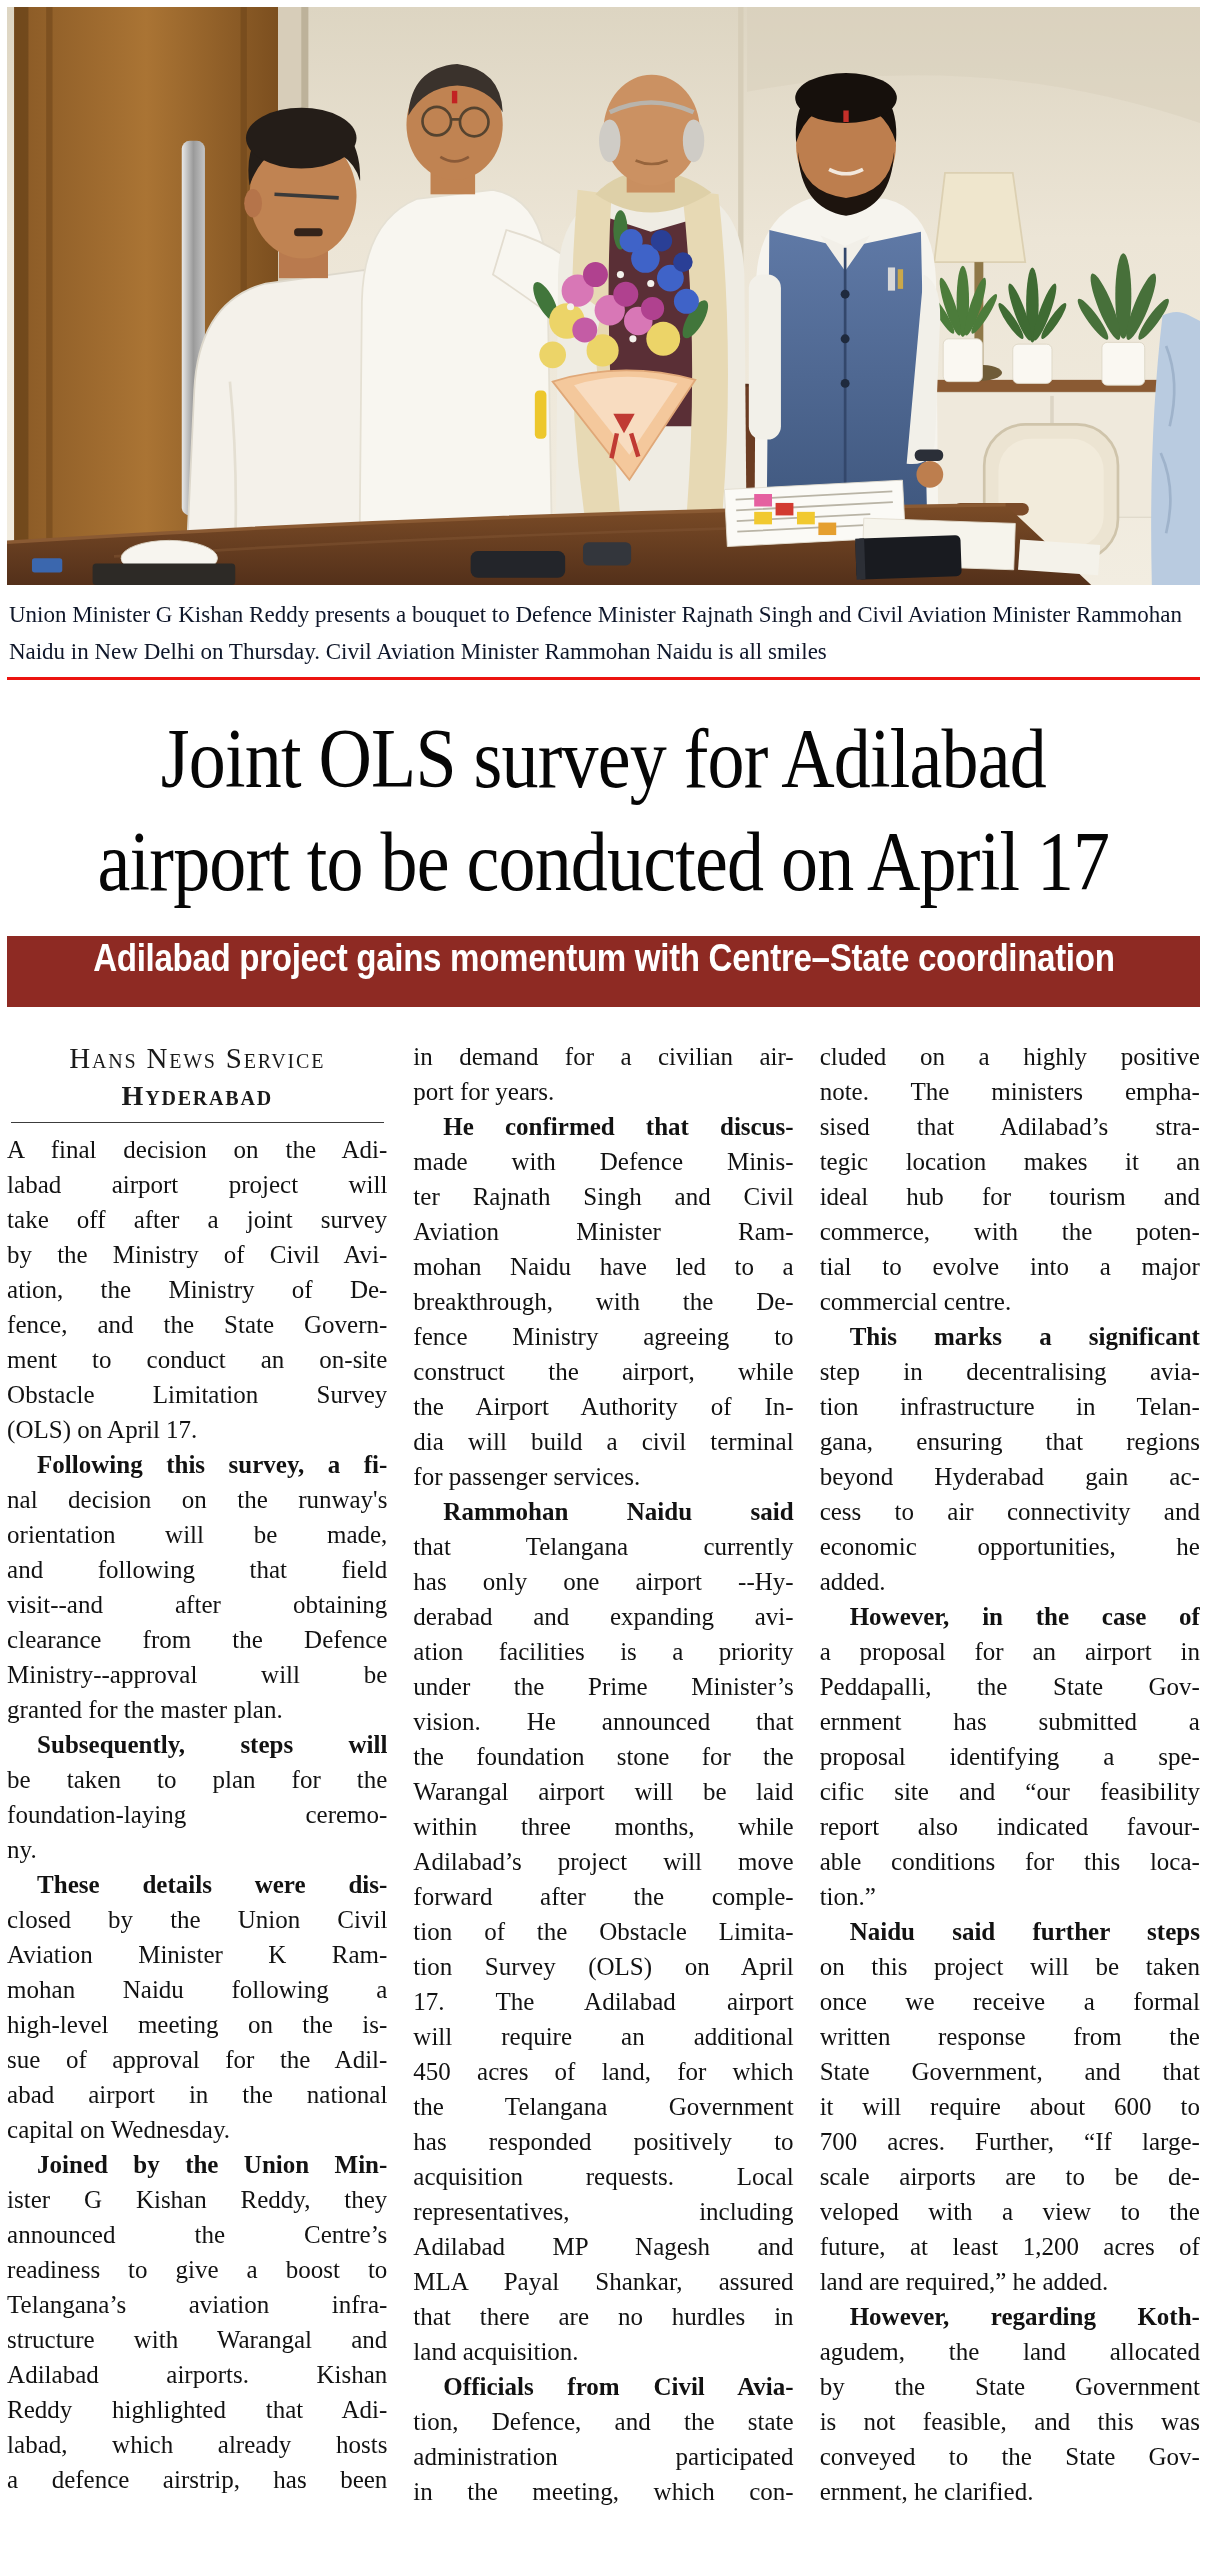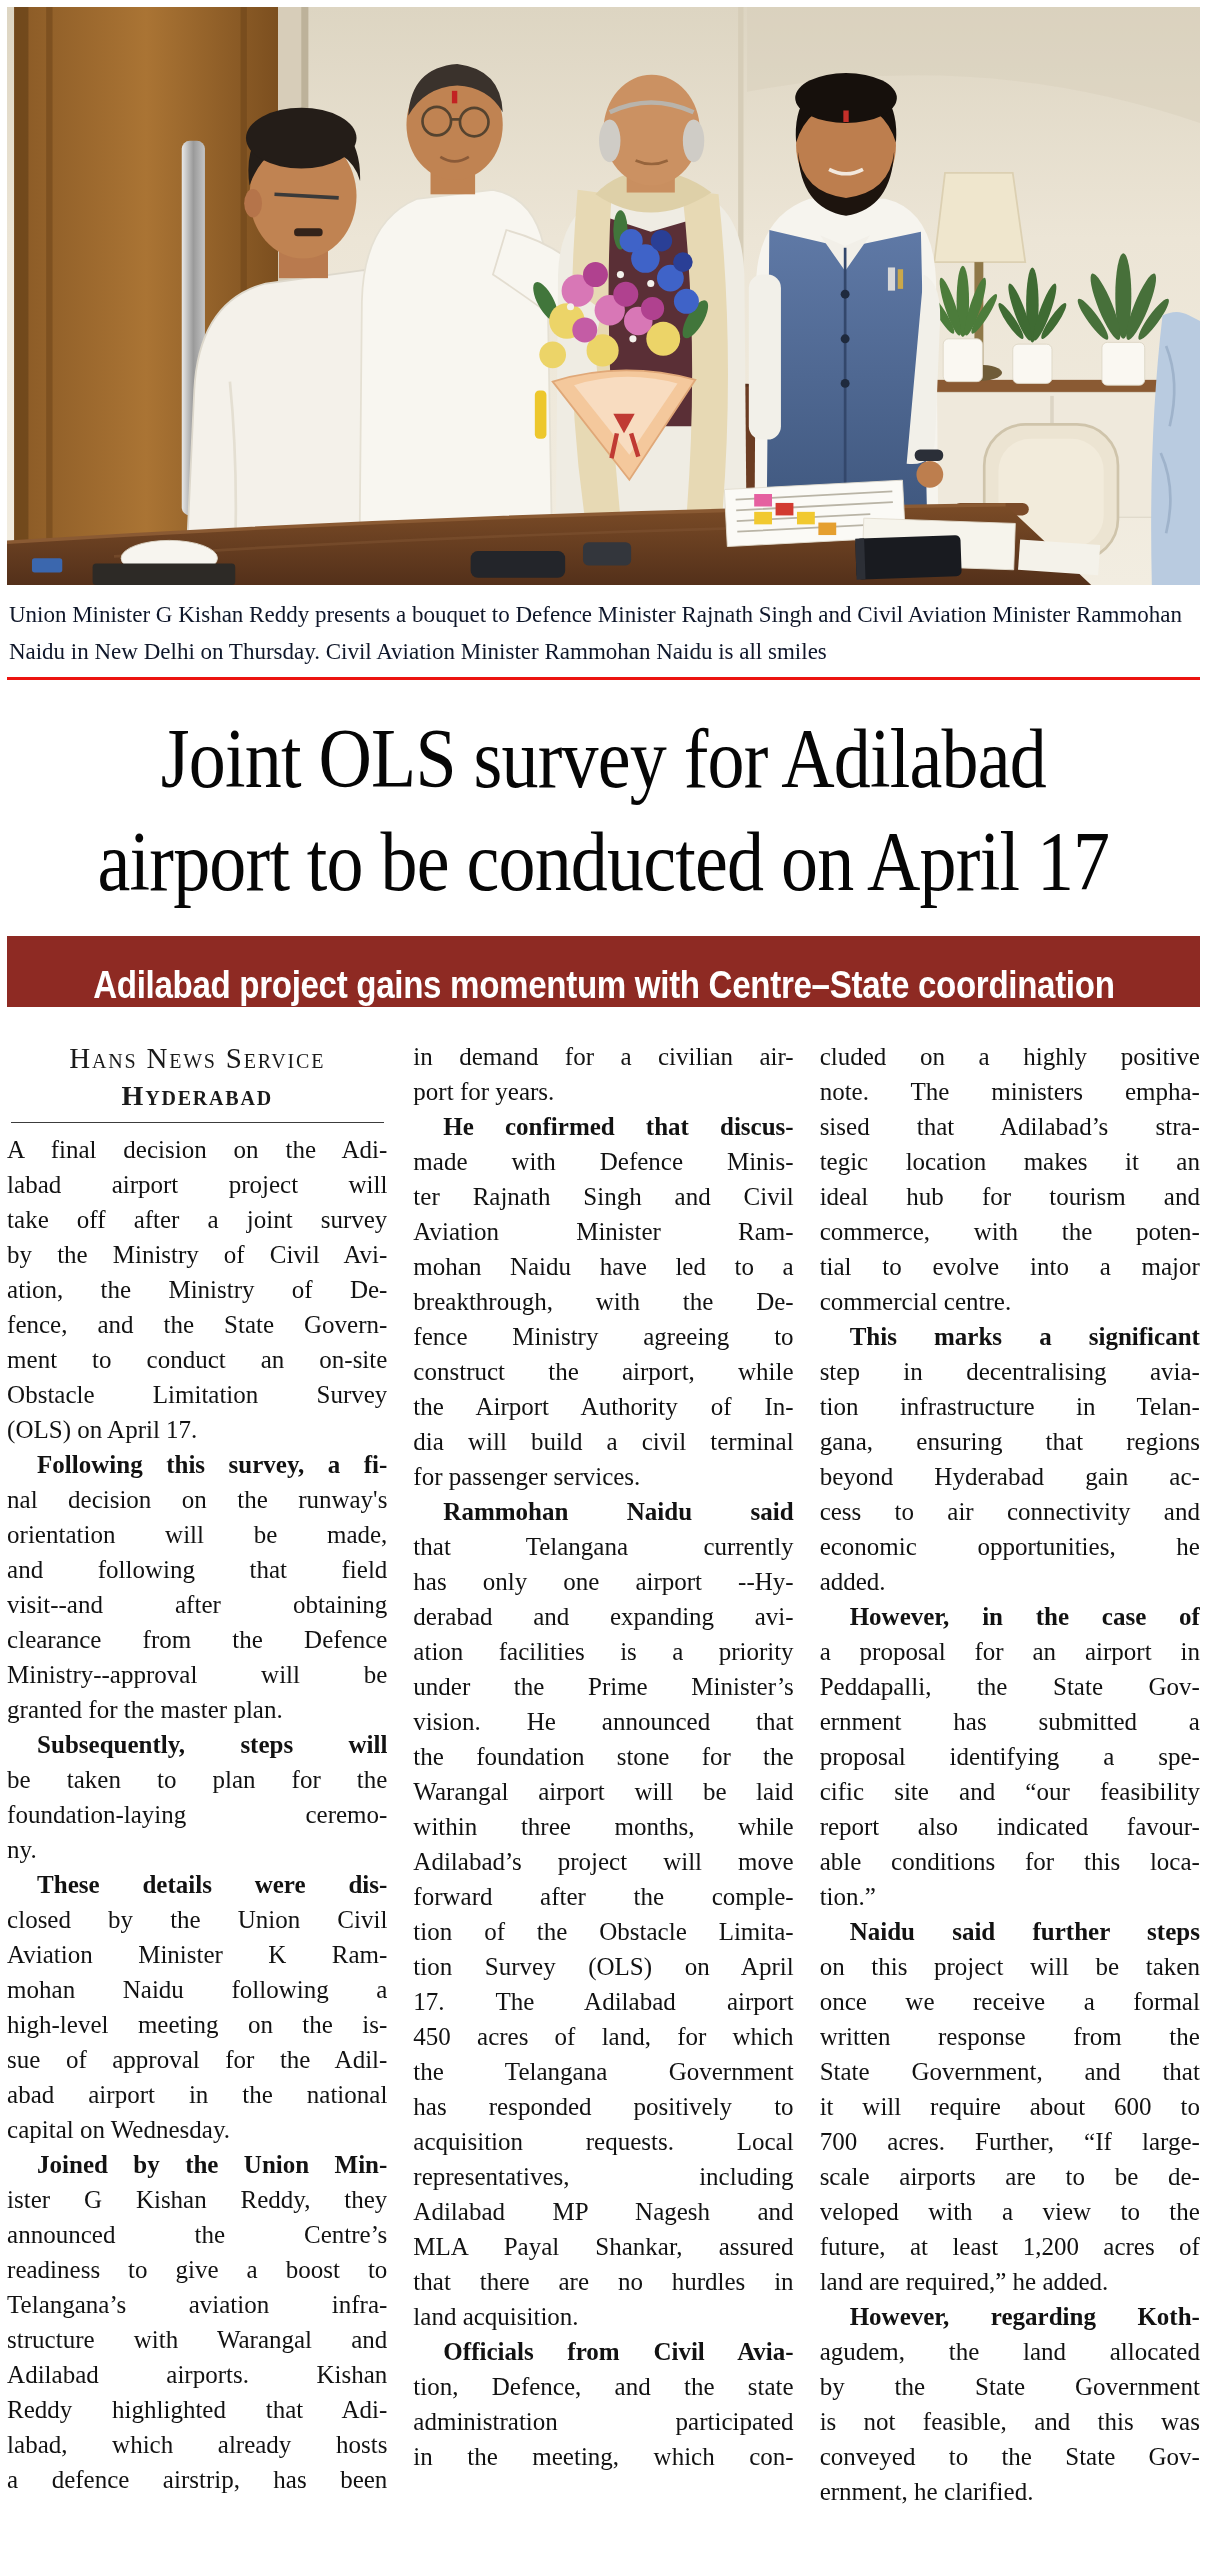--- a/index.html
+++ b/index.html
@@ -19,21 +19,21 @@
   .rule-red{height:3.6px;background:#ec1410;margin-top:7.1px;}
 
   
   .headline{margin:27px 0 0 0;font-weight:400;}
   .hl-line{font-family:"Liberation Serif",serif;font-size:85px;line-height:103px;
            text-align:center;color:#060606;transform:scaleX(0.87);letter-spacing:-0.9px;
            white-space:nowrap;}
 
   
   .banner{margin-top:23px;height:71px;background:#8e2a23;display:flex;
-          align-items:flex-end;justify-content:center;overflow:hidden;}
+          align-items:flex-start;justify-content:center;overflow:hidden;}
   .banner-text{font-family:"Liberation Sans",sans-serif;font-weight:bold;
                font-size:39px;color:#fff;transform:scaleX(0.85);white-space:nowrap;
                letter-spacing:-0.4px;}
 
   
   .content{margin-top:32px;display:flex;gap:26px;}
   .col{flex:1;min-width:0;}
   .line{font-size:25px;line-height:35px;height:35px;overflow:hidden;
         text-align:justify;text-align-last:justify;color:#121212;}
   .line.endp{text-align-last:left;}
@@ -370,20 +370,21 @@
         <div class="line">under the Prime Minister’s</div>
         <div class="line">vision. He announced that</div>
         <div class="line">the foundation stone for the</div>
         <div class="line">Warangal airport will be laid</div>
         <div class="line">within three months, while</div>
         <div class="line">Adilabad’s project will move</div>
         <div class="line">forward after the comple-</div>
         <div class="line">tion of the Obstacle Limita-</div>
         <div class="line">tion Survey (OLS) on April</div>
         <div class="line">17. The Adilabad airport</div>
+        <div class="line">will require an additional</div>
         <div class="line">450 acres of land, for which</div>
         <div class="line">the Telangana Government</div>
         <div class="line">has responded positively to</div>
         <div class="line">acquisition requests. Local</div>
         <div class="line">representatives, including</div>
         <div class="line">Adilabad MP Nagesh and</div>
         <div class="line">MLA Payal Shankar, assured</div>
         <div class="line">that there are no hurdles in</div>
         <div class="line endp">land acquisition.</div>
         <div class="line indent">Officials from Civil Avia-</div>

